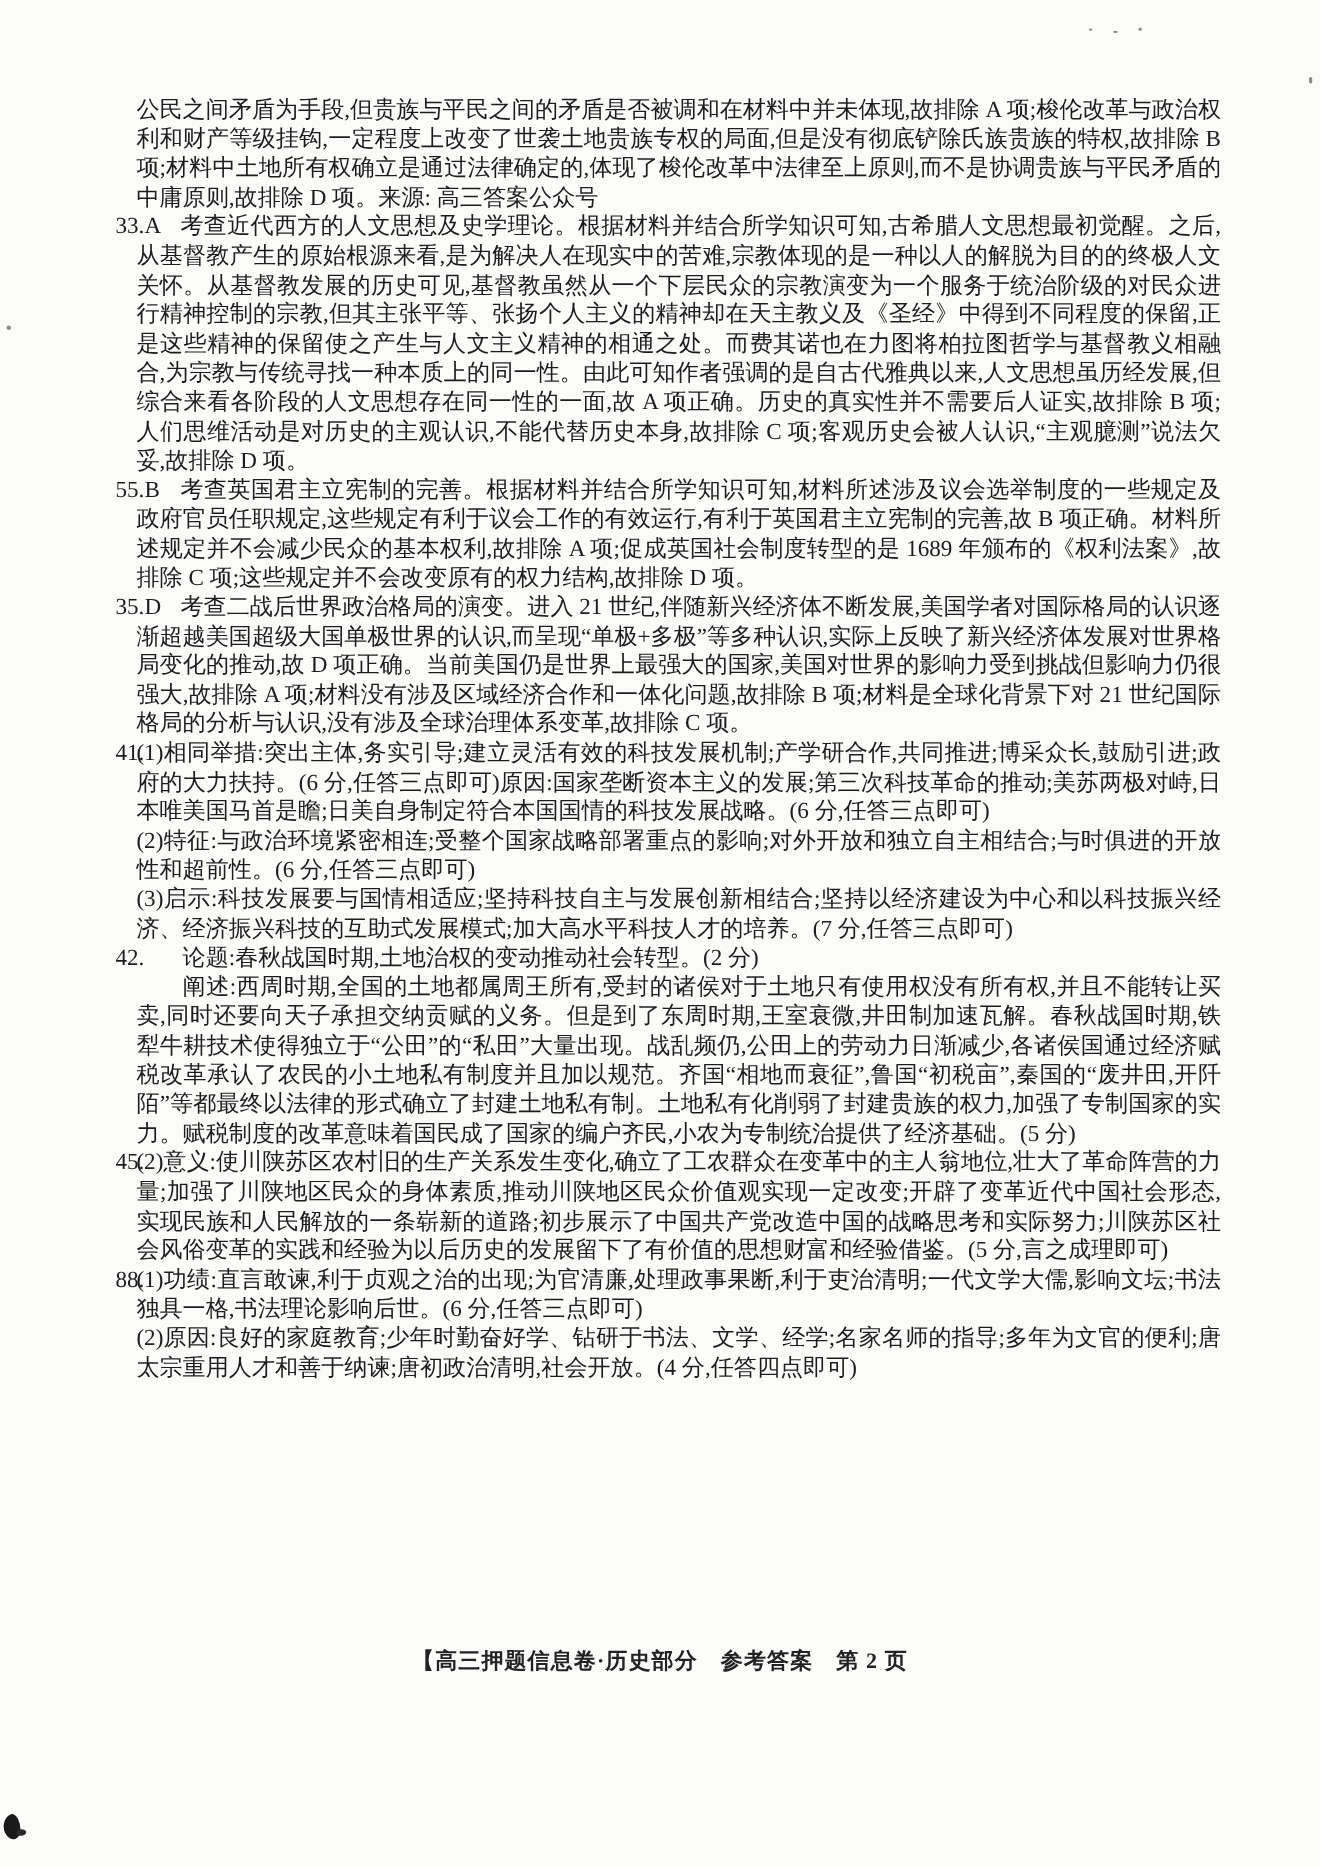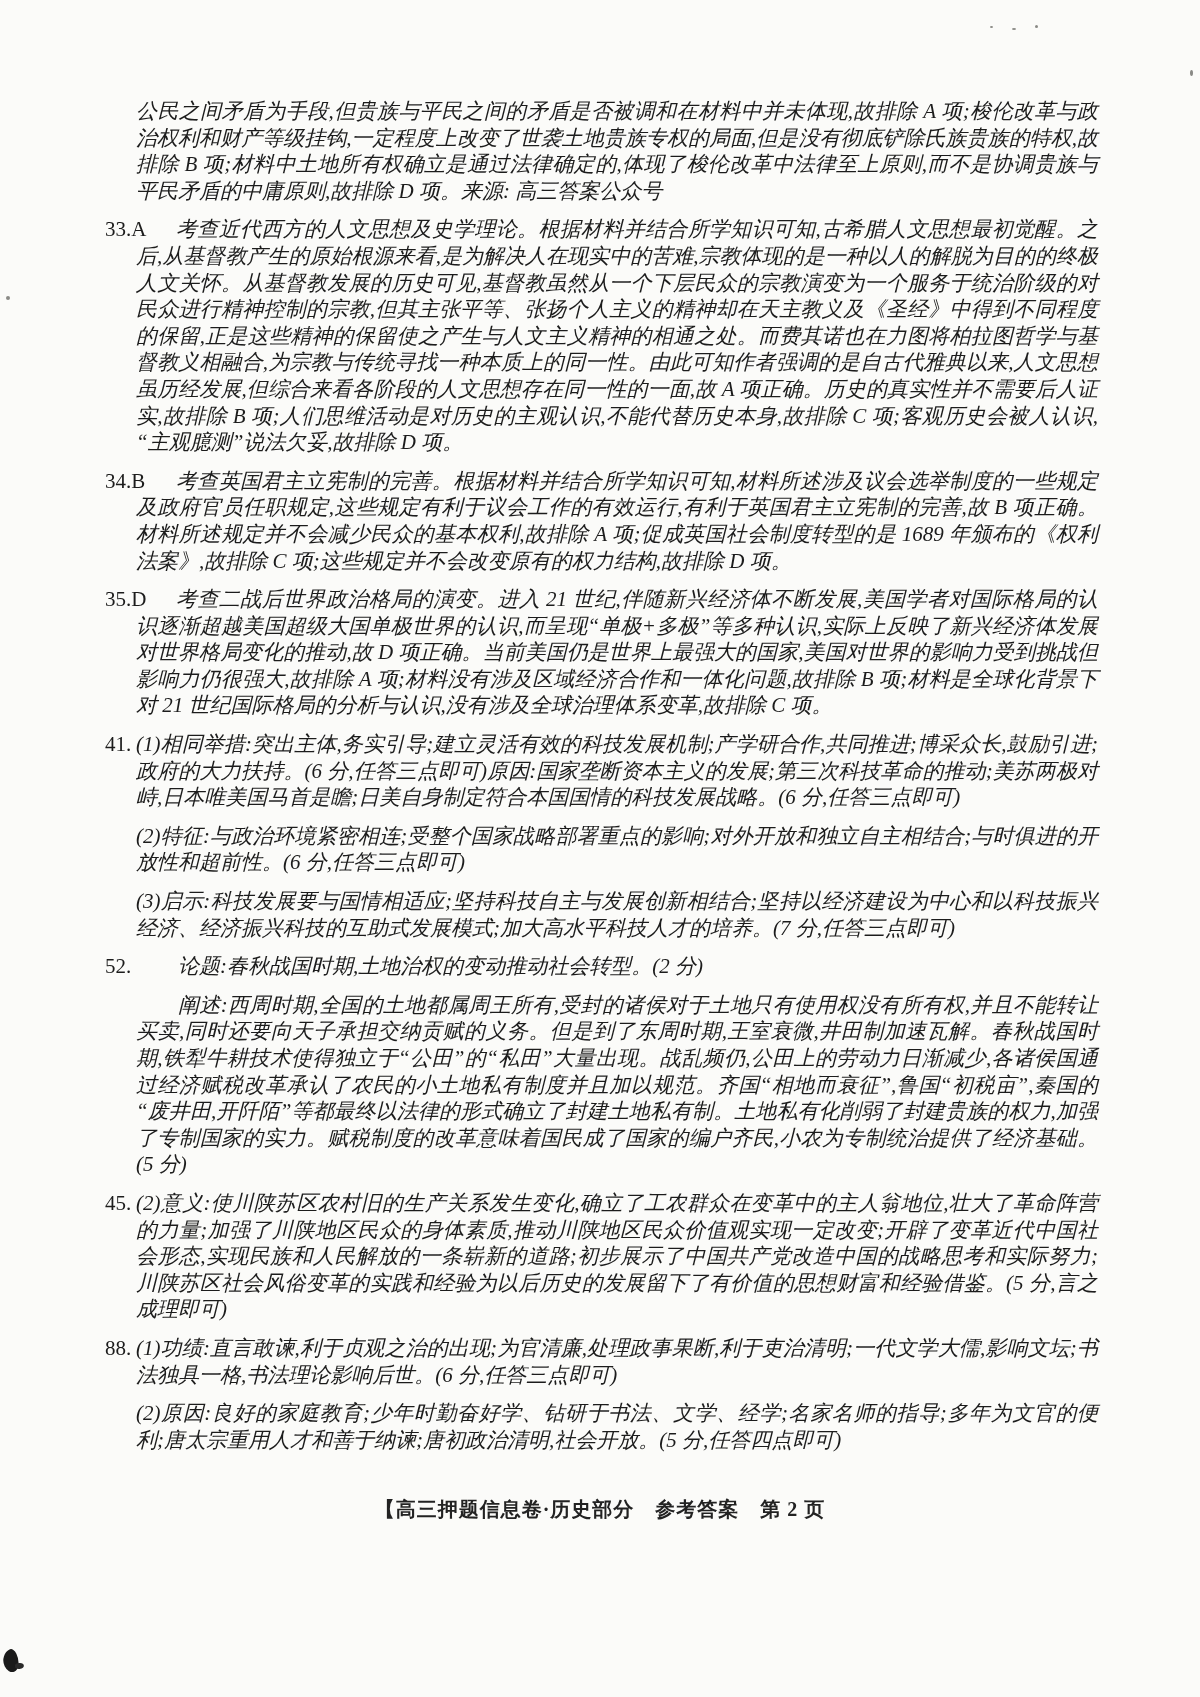--- a/index.html
+++ b/index.html
@@ -10,21 +10,21 @@
     color:#1c1c1c;
     position:relative;
     -webkit-font-smoothing:antialiased;
   }
   .page{position:absolute;inset:0;overflow:hidden;}
   .textblock{
     position:absolute;left:95px;top:86px;width:1015px;
     font-size:21px;line-height:26.6px;
     text-align:justify;
   }
-  p{margin:12px;padding:0;font-style:italic;}
+  p{margin:0;padding:0;}
   .cont{padding-left:29px;}
   .item{position:relative;padding-left:29px;}
   .item .num{
     position:absolute;left:10px;top:0;
     white-space:pre;
   }
   
   .item.lettered > p:first-of-type{text-indent:40px;}
   .indent{text-indent:2em;}
   .footer{
@@ -58,52 +58,52 @@
   <div class="textblock">
 
     <p class="cont">公民之间矛盾为手段,但贵族与平民之间的矛盾是否被调和在材料中并未体现,故排除 A 项;梭伦改革与政治权利和财产等级挂钩,一定程度上改变了世袭土地贵族专权的局面,但是没有彻底铲除氏族贵族的特权,故排除 B 项;材料中土地所有权确立是通过法律确定的,体现了梭伦改革中法律至上原则,而不是协调贵族与平民矛盾的中庸原则,故排除 D 项。来源: 高三答案公众号</p>
 
     <div class="item lettered">
       <span class="num">33.A</span>
       <p>考查近代西方的人文思想及史学理论。根据材料并结合所学知识可知,古希腊人文思想最初觉醒。之后,从基督教产生的原始根源来看,是为解决人在现实中的苦难,宗教体现的是一种以人的解脱为目的的终极人文关怀。从基督教发展的历史可见,基督教虽然从一个下层民众的宗教演变为一个服务于统治阶级的对民众进行精神控制的宗教,但其主张平等、张扬个人主义的精神却在天主教义及《圣经》中得到不同程度的保留,正是这些精神的保留使之产生与人文主义精神的相通之处。而费其诺也在力图将柏拉图哲学与基督教义相融合,为宗教与传统寻找一种本质上的同一性。由此可知作者强调的是自古代雅典以来,人文思想虽历经发展,但综合来看各阶段的人文思想存在同一性的一面,故 A 项正确。历史的真实性并不需要后人证实,故排除 B 项;人们思维活动是对历史的主观认识,不能代替历史本身,故排除 C 项;客观历史会被人认识,“主观臆测”说法欠妥,故排除 D 项。</p>
     </div>
 
     <div class="item lettered">
-      <span class="num">34.B</span>
+      <span class="num">55.B</span>
       <p>考查英国君主立宪制的完善。根据材料并结合所学知识可知,材料所述涉及议会选举制度的一些规定及政府官员任职规定,这些规定有利于议会工作的有效运行,有利于英国君主立宪制的完善,故 B 项正确。材料所述规定并不会减少民众的基本权利,故排除 A 项;促成英国社会制度转型的是 1689 年颁布的《权利法案》,故排除 C 项;这些规定并不会改变原有的权力结构,故排除 D 项。</p>
     </div>
 
     <div class="item lettered">
       <span class="num">35.D</span>
       <p>考查二战后世界政治格局的演变。进入 21 世纪,伴随新兴经济体不断发展,美国学者对国际格局的认识逐渐超越美国超级大国单极世界的认识,而呈现“单极+多极”等多种认识,实际上反映了新兴经济体发展对世界格局变化的推动,故 D 项正确。当前美国仍是世界上最强大的国家,美国对世界的影响力受到挑战但影响力仍很强大,故排除 A 项;材料没有涉及区域经济合作和一体化问题,故排除 B 项;材料是全球化背景下对 21 世纪国际格局的分析与认识,没有涉及全球治理体系变革,故排除 C 项。</p>
     </div>
 
     <div class="item">
       <span class="num">41.</span>
       <p>(1)相同举措:突出主体,务实引导;建立灵活有效的科技发展机制;产学研合作,共同推进;博采众长,鼓励引进;政府的大力扶持。(6 分,任答三点即可)原因:国家垄断资本主义的发展;第三次科技革命的推动;美苏两极对峙,日本唯美国马首是瞻;日美自身制定符合本国国情的科技发展战略。(6 分,任答三点即可)</p>
       <p>(2)特征:与政治环境紧密相连;受整个国家战略部署重点的影响;对外开放和独立自主相结合;与时俱进的开放性和超前性。(6 分,任答三点即可)</p>
       <p>(3)启示:科技发展要与国情相适应;坚持科技自主与发展创新相结合;坚持以经济建设为中心和以科技振兴经济、经济振兴科技的互助式发展模式;加大高水平科技人才的培养。(7 分,任答三点即可)</p>
     </div>
 
     <div class="item">
-      <span class="num">52.</span>
+      <span class="num">42.</span>
       <p class="indent">论题:春秋战国时期,土地治权的变动推动社会转型。(2 分)</p>
       <p class="indent">阐述:西周时期,全国的土地都属周王所有,受封的诸侯对于土地只有使用权没有所有权,并且不能转让买卖,同时还要向天子承担交纳贡赋的义务。但是到了东周时期,王室衰微,井田制加速瓦解。春秋战国时期,铁犁牛耕技术使得独立于“公田”的“私田”大量出现。战乱频仍,公田上的劳动力日渐减少,各诸侯国通过经济赋税改革承认了农民的小土地私有制度并且加以规范。齐国“相地而衰征”,鲁国“初税亩”,秦国的“废井田,开阡陌”等都最终以法律的形式确立了封建土地私有制。土地私有化削弱了封建贵族的权力,加强了专制国家的实力。赋税制度的改革意味着国民成了国家的编户齐民,小农为专制统治提供了经济基础。(5 分)</p>
     </div>
 
     <div class="item">
       <span class="num">45.</span>
       <p>(2)意义:使川陕苏区农村旧的生产关系发生变化,确立了工农群众在变革中的主人翁地位,壮大了革命阵营的力量;加强了川陕地区民众的身体素质,推动川陕地区民众价值观实现一定改变;开辟了变革近代中国社会形态,实现民族和人民解放的一条崭新的道路;初步展示了中国共产党改造中国的战略思考和实际努力;川陕苏区社会风俗变革的实践和经验为以后历史的发展留下了有价值的思想财富和经验借鉴。(5 分,言之成理即可)</p>
     </div>
 
 
     <div class="item">
       <span class="num">88.</span>
       <p>(1)功绩:直言敢谏,利于贞观之治的出现;为官清廉,处理政事果断,利于吏治清明;一代文学大儒,影响文坛;书法独具一格,书法理论影响后世。(6 分,任答三点即可)</p>
-      <p>(2)原因:良好的家庭教育;少年时勤奋好学、钻研于书法、文学、经学;名家名师的指导;多年为文官的便利;唐太宗重用人才和善于纳谏;唐初政治清明,社会开放。(5 分,任答四点即可)</p>
+      <p>(2)原因:良好的家庭教育;少年时勤奋好学、钻研于书法、文学、经学;名家名师的指导;多年为文官的便利;唐太宗重用人才和善于纳谏;唐初政治清明,社会开放。(4 分,任答四点即可)</p>
     </div>
 
   </div>
 
   <div class="footer">【高三押题信息卷·历史部分　参考答案　第 2 页</div>
 
   <div class="ink-smudge"></div>
   <div class="speck s1"></div>
   <div class="speck s2"></div>
   <div class="speck s3"></div>

